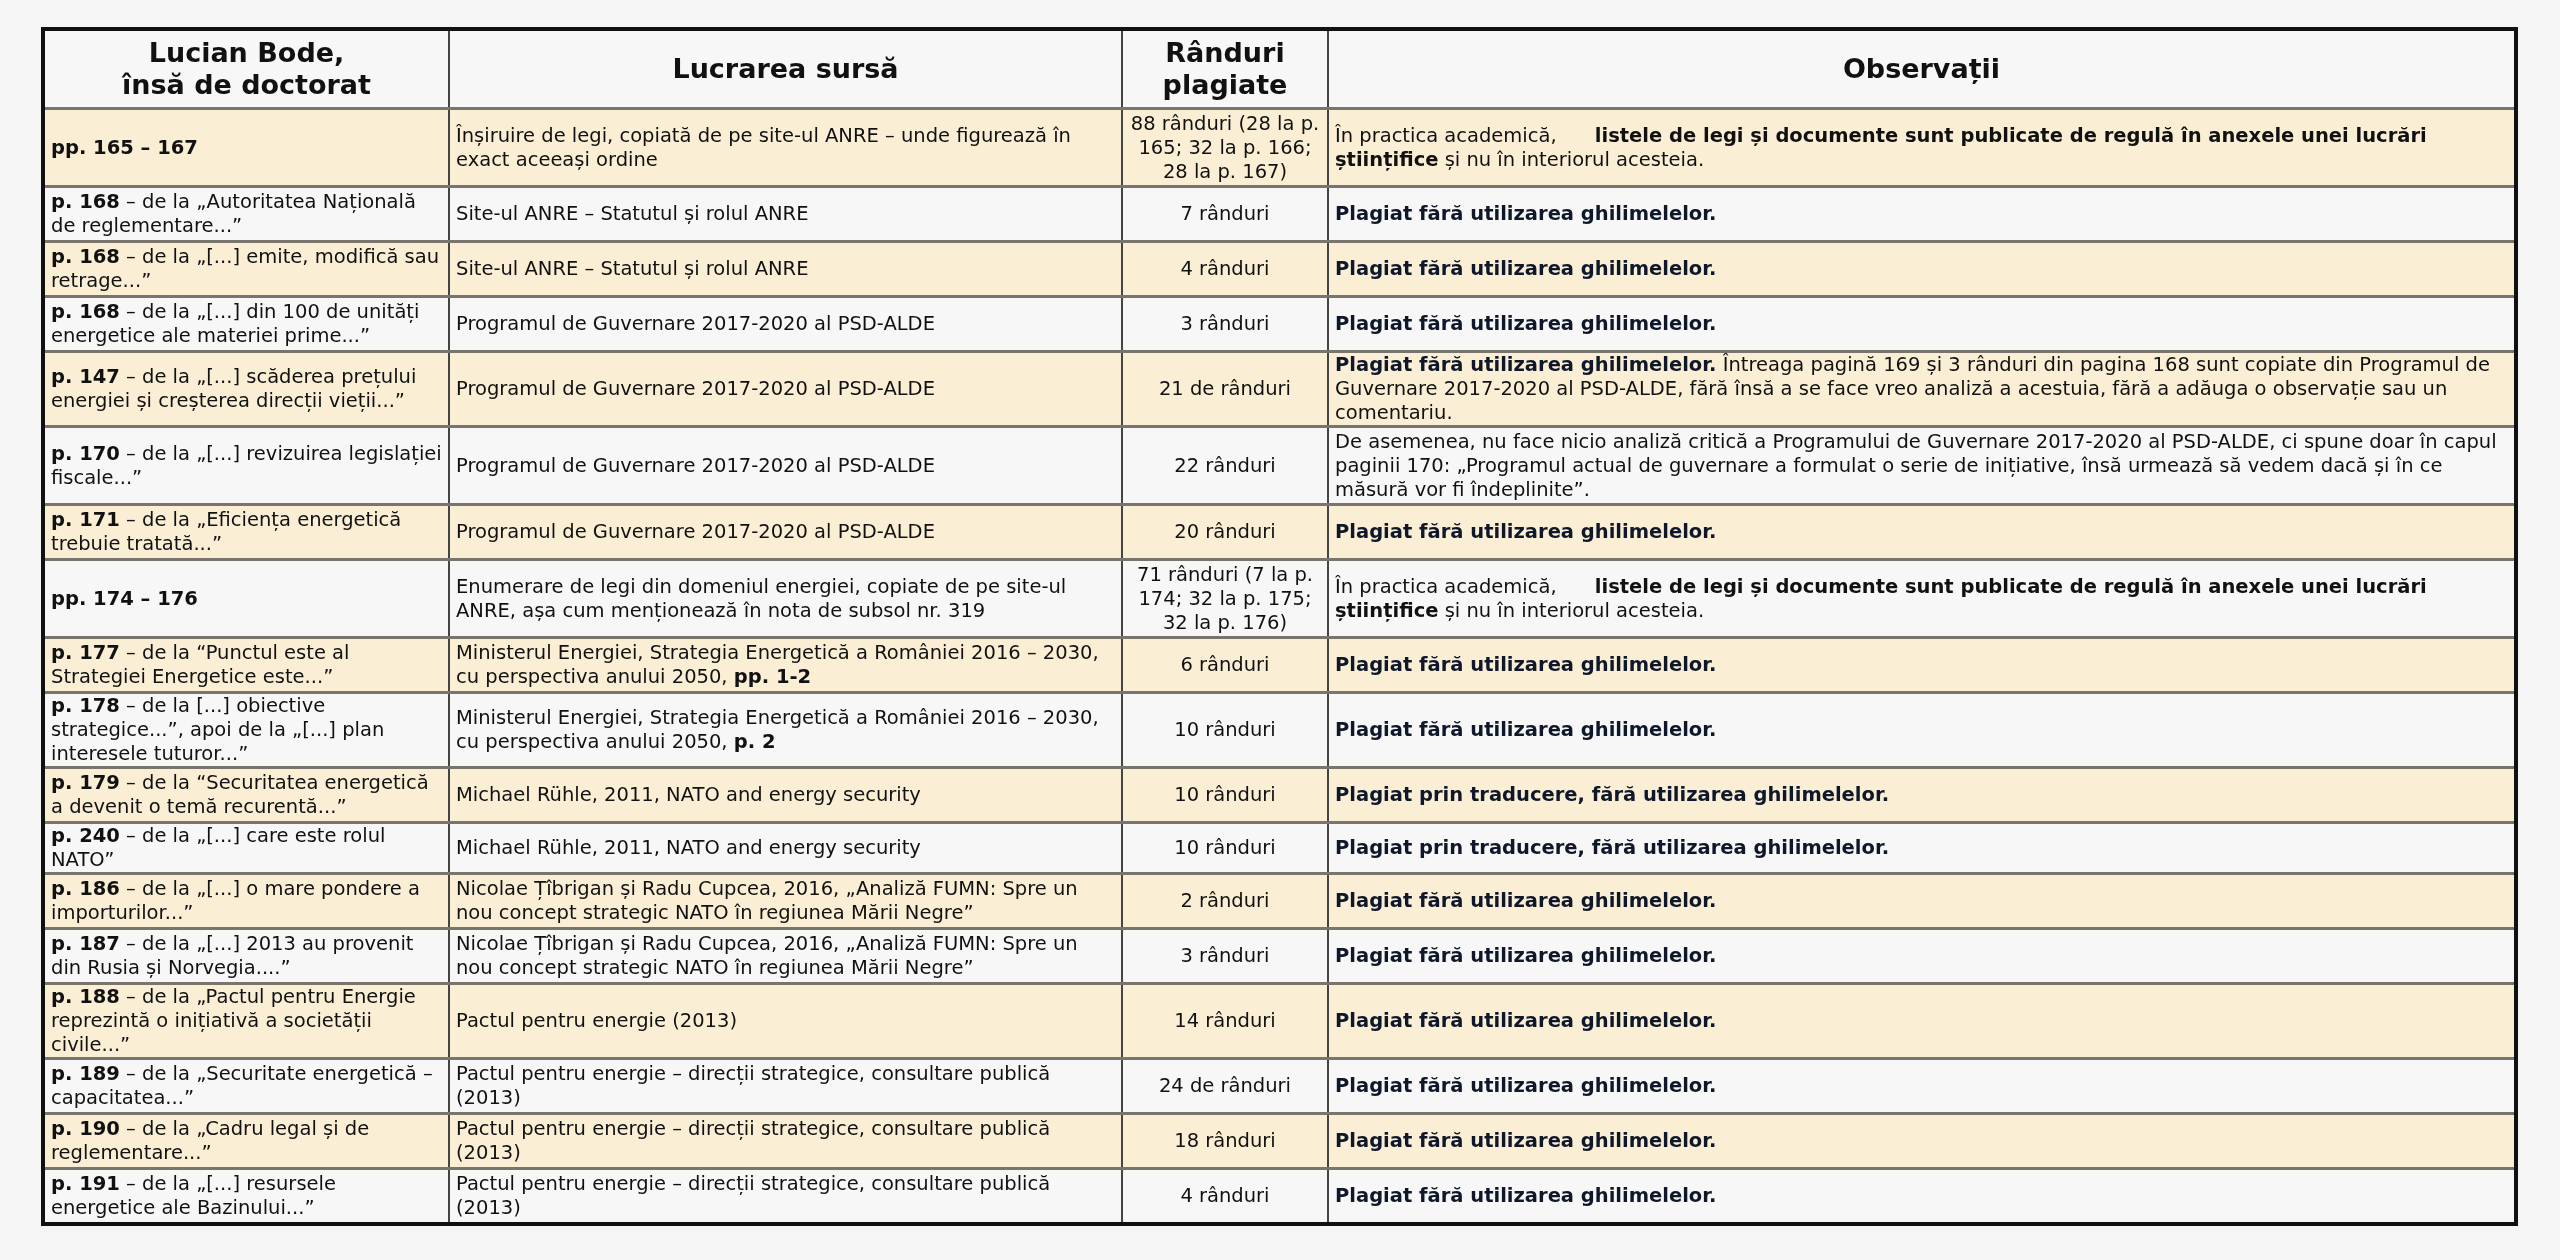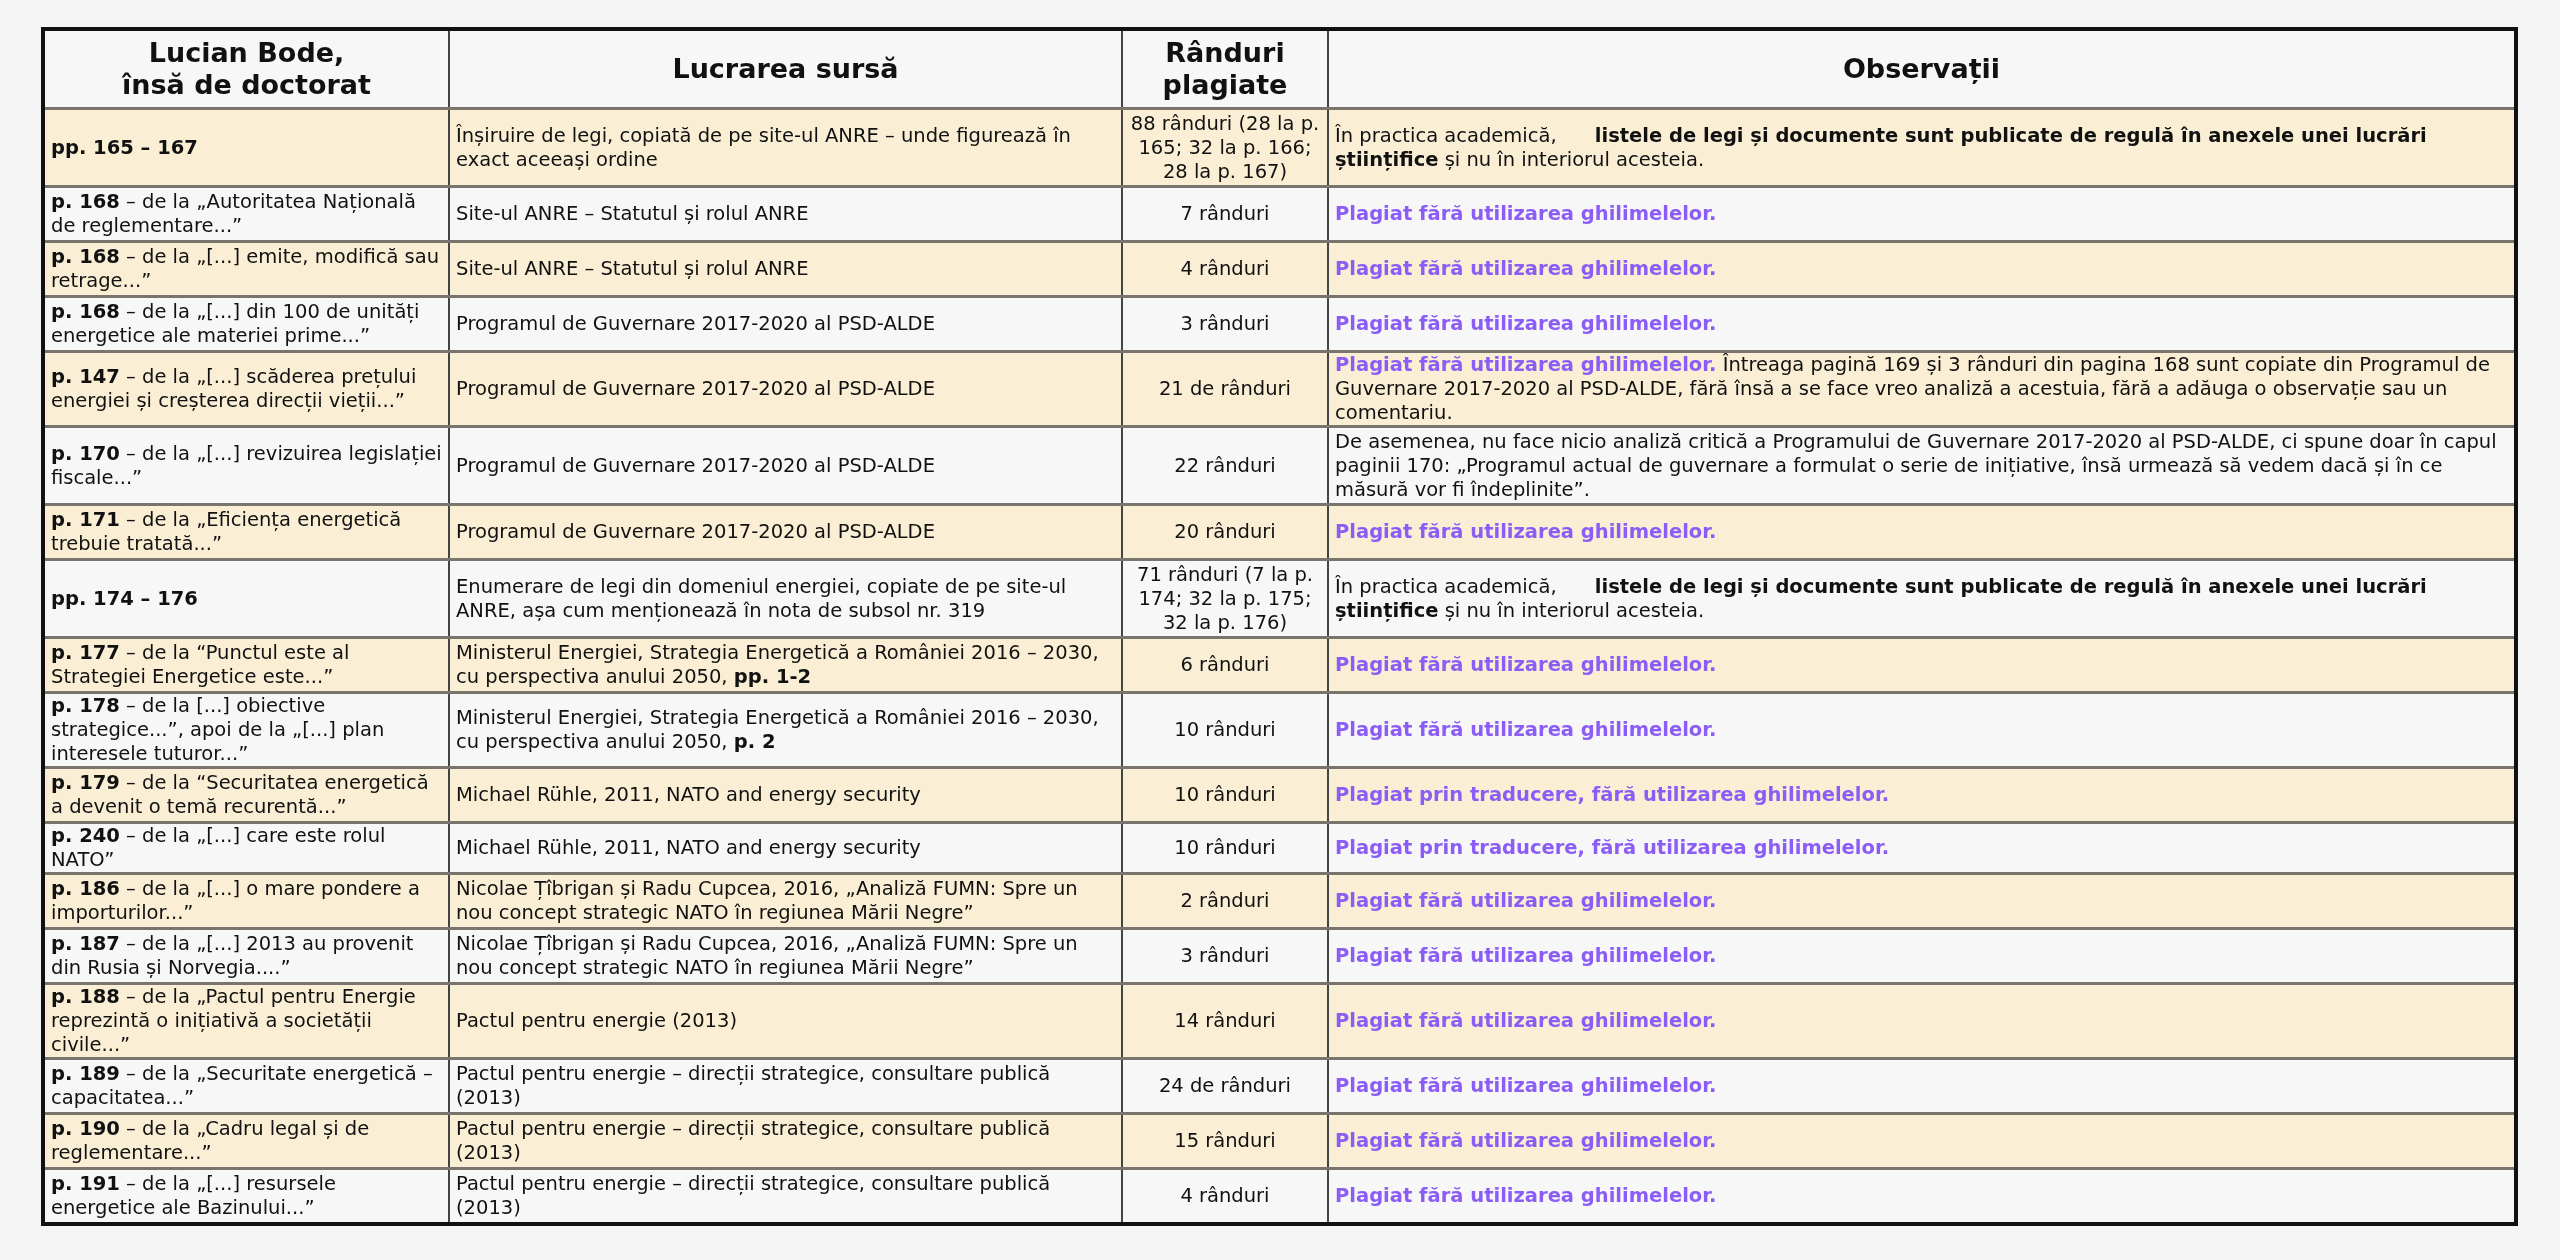--- a/index.html
+++ b/index.html
@@ -41,21 +41,21 @@
     line-height: 32px;
     font-weight: bold;
     text-align: center;
     border-bottom: 3px solid #7a756c;
   }
   table.plag tr.beige td { background: #faefd5; }
   table.plag tr.white td { background: #f7f7f7; }
   td.pages { font-size: 19.5px; }
   td.pages b { font-weight: bold; }
   td.count { text-align: center; font-weight: normal; }
-  td.obs .red { color: #8b5cf6; font-weight: bold; }
+  td.obs .red { color: #0f172a; font-weight: bold; }
   td.obs b { font-weight: bold; margin-left: 32px; }
   .h2 { height: 55px; }
   .h3 { height: 78px; }
   .h1 { height: 31px; }
   .hd { display: block; }
 </style>
 </head>
 <body>
 
 <table class="plag">
@@ -172,21 +172,21 @@
   </tr>
       <tr class="white h2">
     <td class="pages"><b>p. 189</b><span> – de la „Securitate energetică – capacitatea...”</span></td>
     <td class="source"><span>Pactul pentru energie – direcții strategice, consultare publică (2013)</span><b></b></td>
     <td class="count">24 de rânduri</td>
     <td class="obs"><span class="red">Plagiat fără utilizarea ghilimelelor.</span><span></span><b></b><span></span></td>
   </tr>
       <tr class="beige h2">
     <td class="pages"><b>p. 190</b><span> – de la „Cadru legal și de reglementare...”</span></td>
     <td class="source"><span>Pactul pentru energie – direcții strategice, consultare publică (2013)</span><b></b></td>
-    <td class="count">15 rânduri</td>
+    <td class="count">18 rânduri</td>
     <td class="obs"><span class="red">Plagiat fără utilizarea ghilimelelor.</span><span></span><b></b><span></span></td>
   </tr>
       <tr class="white h2">
     <td class="pages"><b>p. 191</b><span> – de la „[...] resursele energetice ale Bazinului...”</span></td>
     <td class="source"><span>Pactul pentru energie – direcții strategice, consultare publică (2013)</span><b></b></td>
     <td class="count">4 rânduri</td>
     <td class="obs"><span class="red">Plagiat fără utilizarea ghilimelelor.</span><span></span><b></b><span></span></td>
   </tr>
     </tbody>
 </table>

